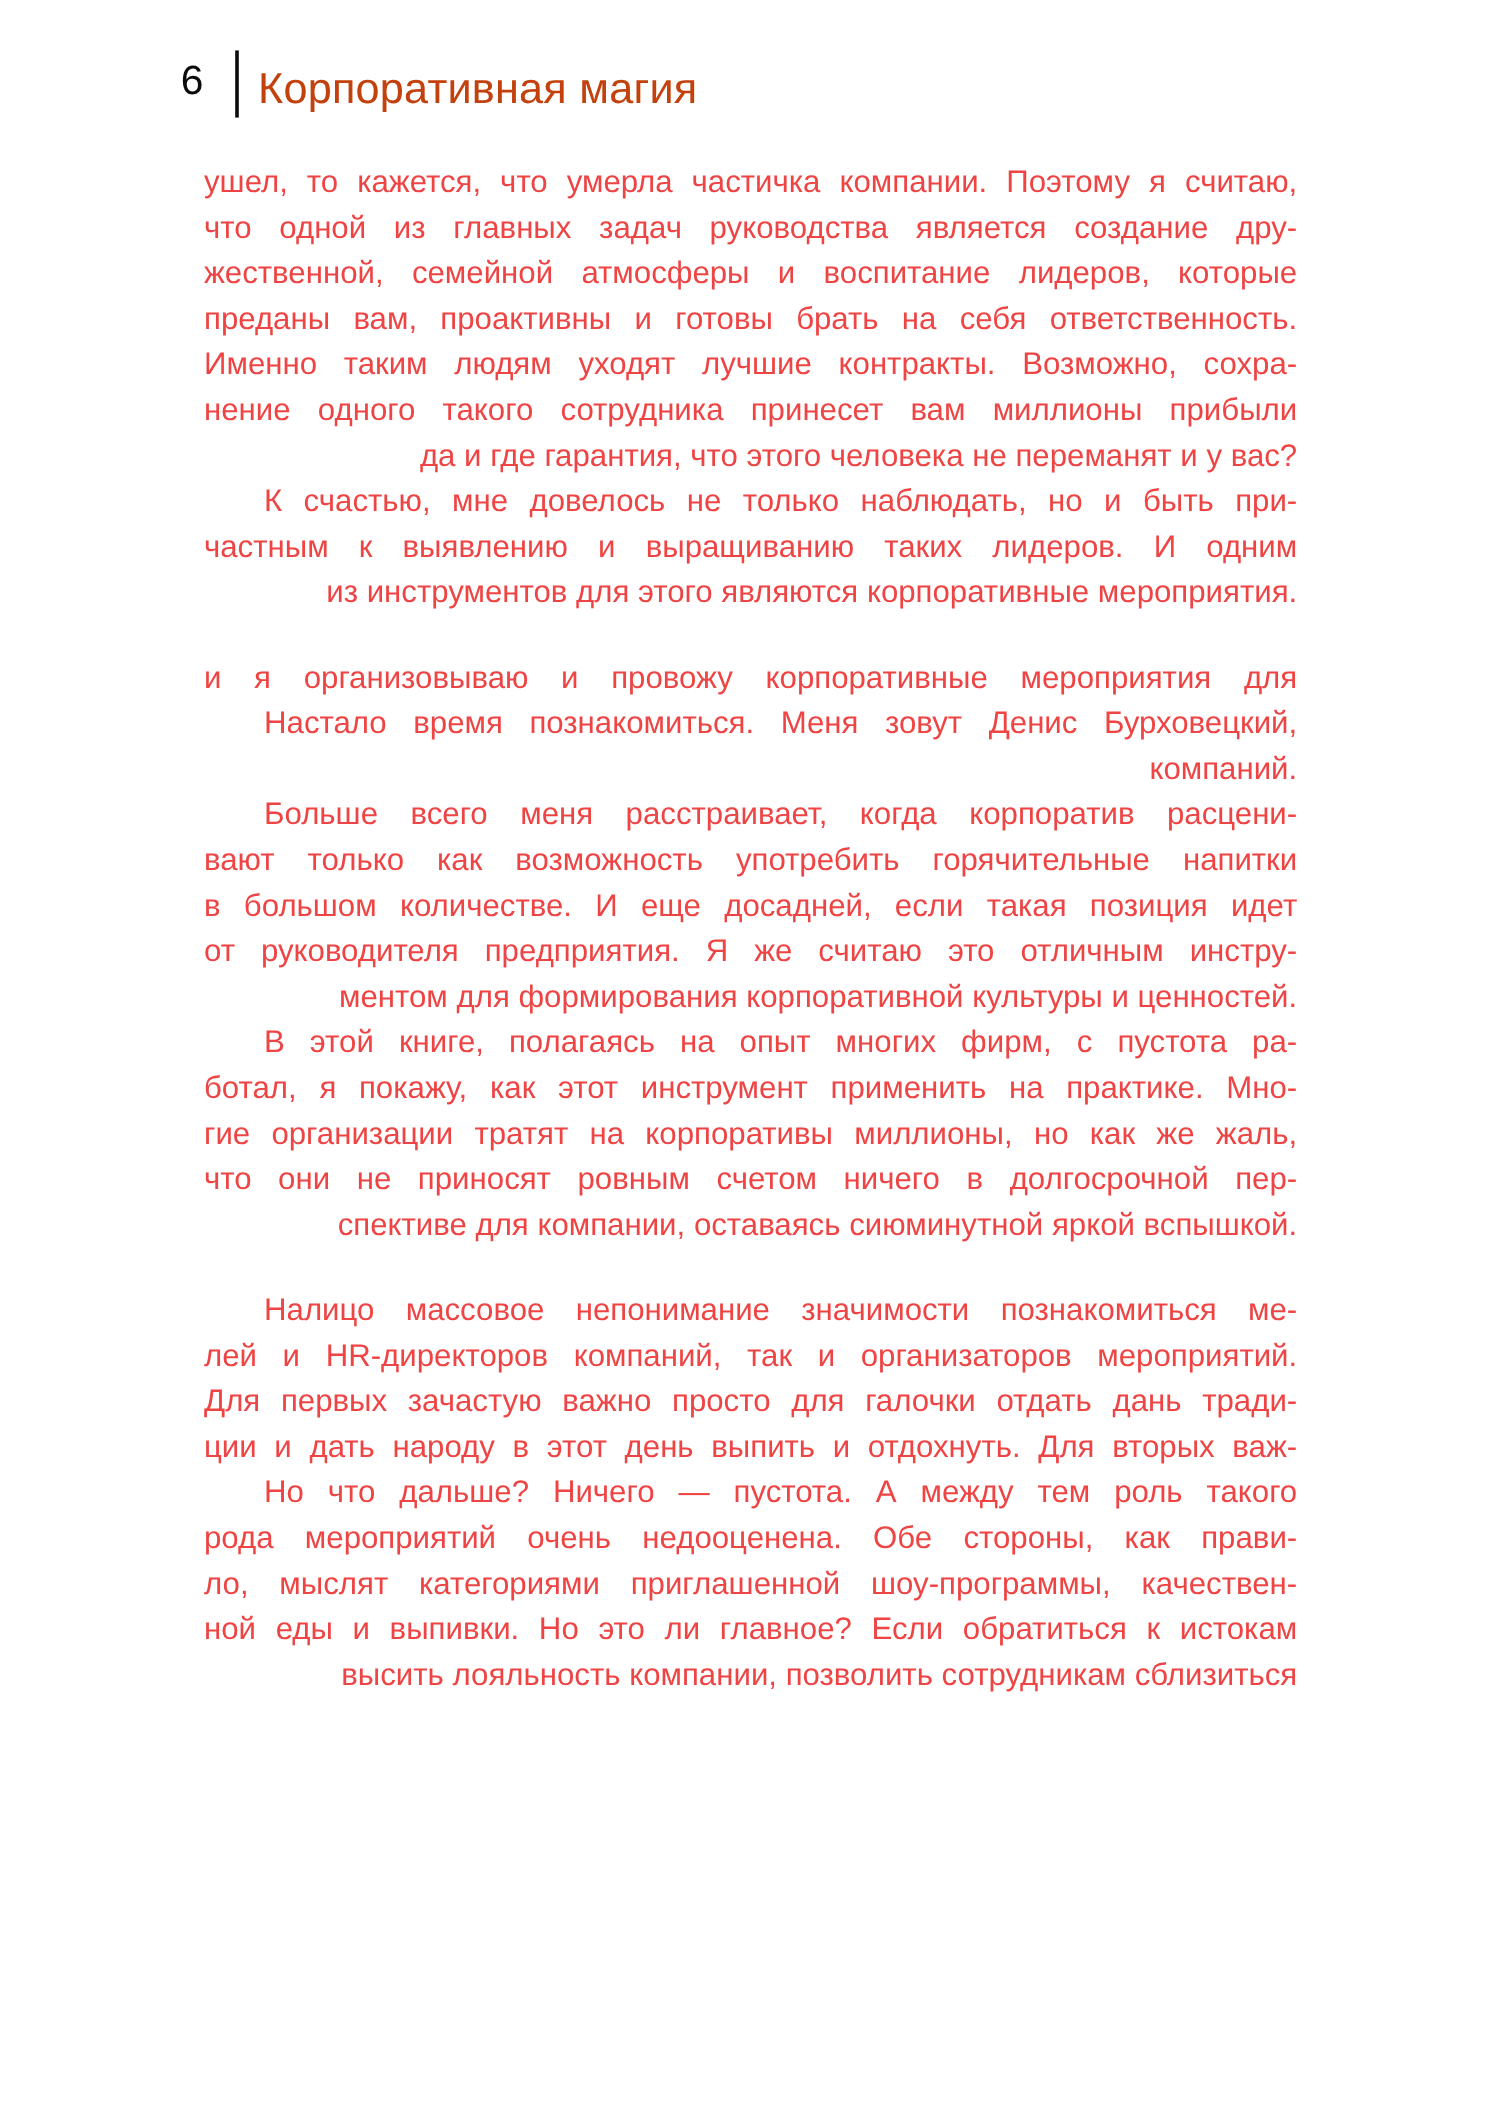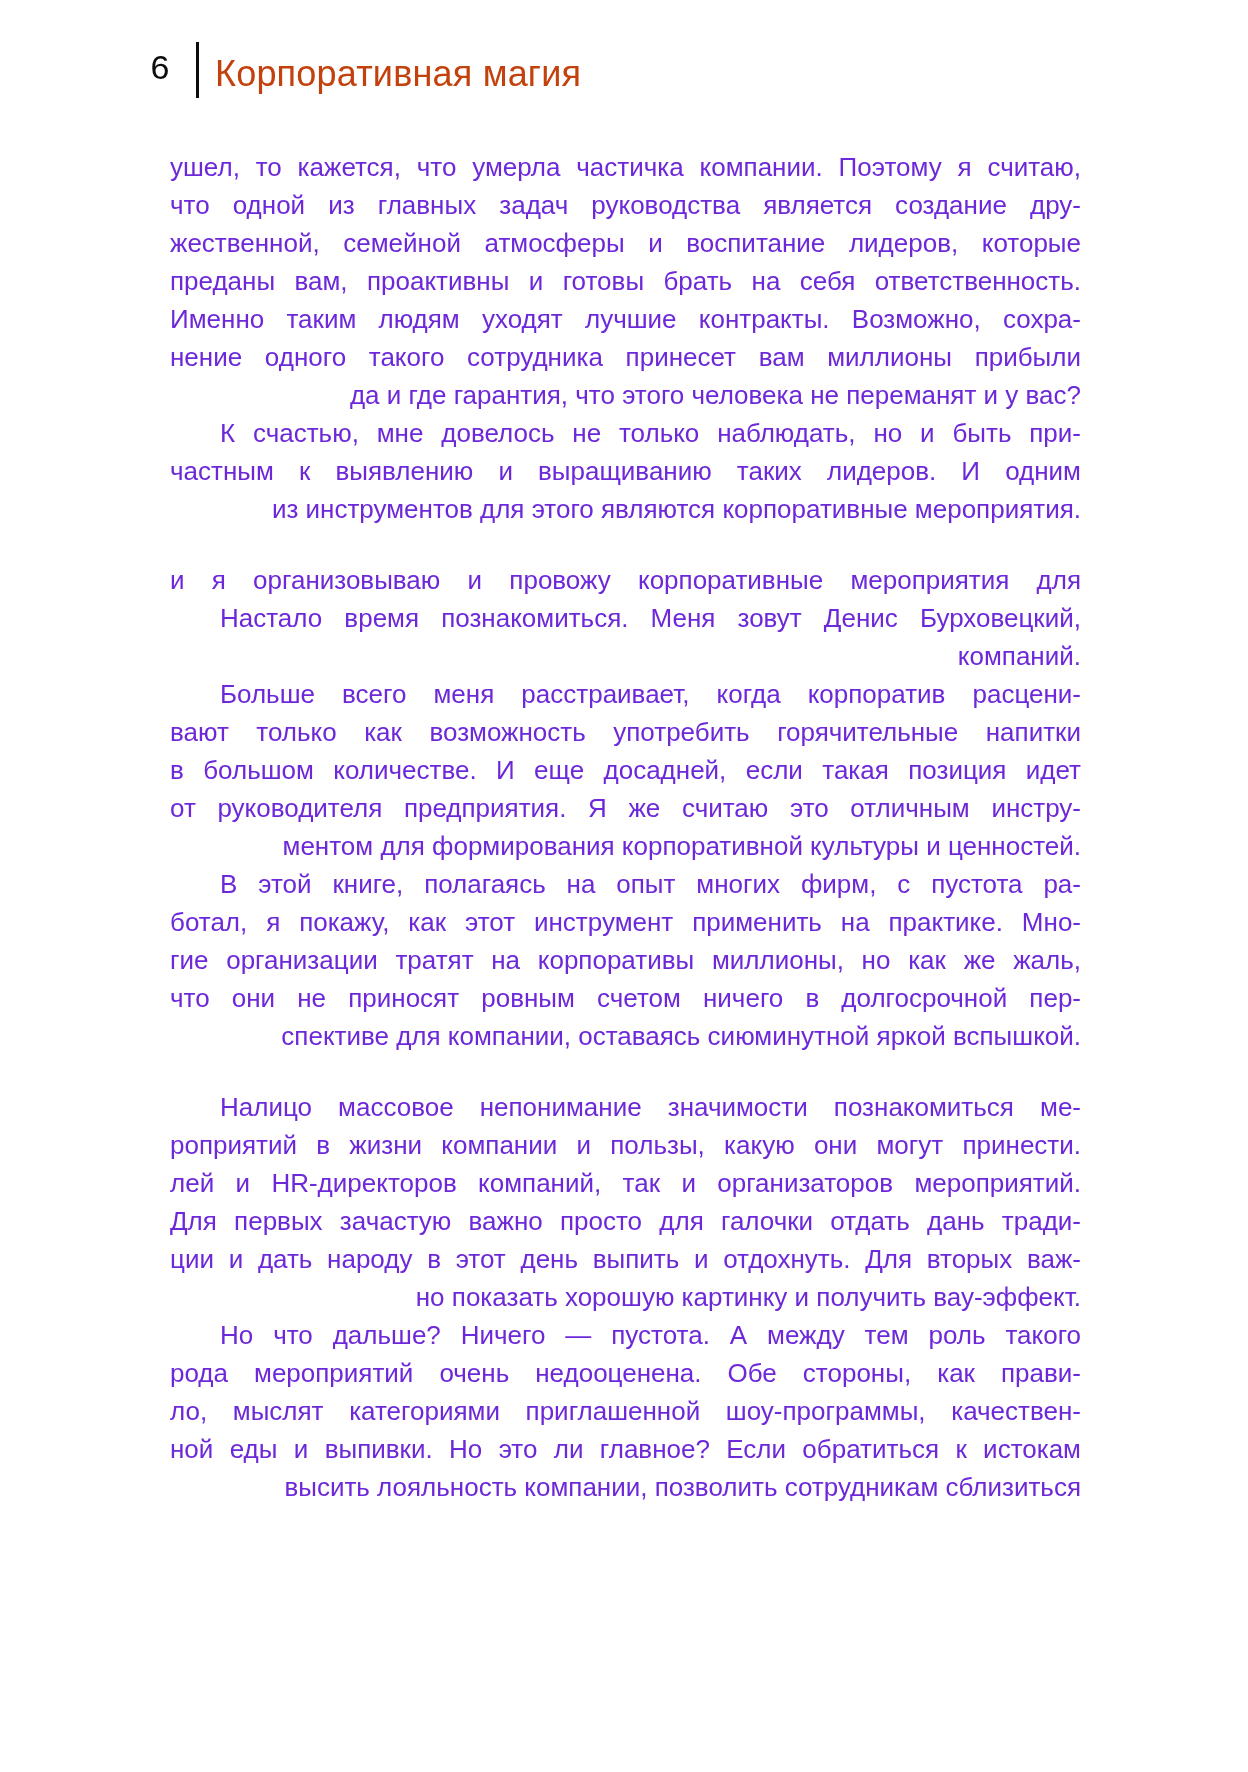--- a/index.html
+++ b/index.html
@@ -48,25 +48,25 @@
     top: 53px;
     font-size: 36px;
     font-weight: 400;
     letter-spacing: 0.2px;
     color: #c2410c;
   }
   
   .body-text {
     position: absolute;
     left: 170px;
-    top: 148px;
+    top: 132px;
     width: 911px;
     font-size: 26px;
     line-height: 38px;
-    color: #6d28d9;
+    color: #ef4444;
   }
   .paragraph { margin: 0; }
   .paragraph.gap-before { margin-top: 33px; }
   .line {
     text-align: justify;
     text-align-last: justify;
     white-space: normal;
   }
   .line.last {
     text-align: right;
@@ -115,25 +115,23 @@
       </div>
       <div class="paragraph">
         <div class="line indent">В этой книге, полагаясь на опыт многих фирм, с пустота ра-</div>
         <div class="line">ботал, я покажу, как этот инструмент применить на практике. Мно-</div>
         <div class="line">гие организации тратят на корпоративы миллионы, но как же жаль,</div>
         <div class="line">что они не приносят ровным счетом ничего в долгосрочной пер-</div>
         <div class="line last">спективе для компании, оставаясь сиюминутной яркой вспышкой.</div>
       </div>
       <div class="paragraph gap-before">
         <div class="line indent">Налицо массовое непонимание значимости познакомиться ме-</div>
-        <div class="line">роприятий в жизни компании и пользы, какую они могут принести.</div>
         <div class="line">лей и HR-директоров компаний, так и организаторов мероприятий.</div>
         <div class="line">Для первых зачастую важно просто для галочки отдать дань тради-</div>
         <div class="line">ции и дать народу в этот день выпить и отдохнуть. Для вторых важ-</div>
-        <div class="line last">но показать хорошую картинку и получить вау-эффект.</div>
       </div>
       <div class="paragraph">
         <div class="line indent">Но что дальше? Ничего — пустота. А между тем роль такого</div>
         <div class="line">рода мероприятий очень недооценена. Обе стороны, как прави-</div>
         <div class="line">ло, мыслят категориями приглашенной шоу-программы, качествен-</div>
         <div class="line">ной еды и выпивки. Но это ли главное? Если обратиться к истокам</div>
         <div class="line last">высить лояльность компании, позволить сотрудникам сблизиться</div>
       </div>
     </div>
 </div>

